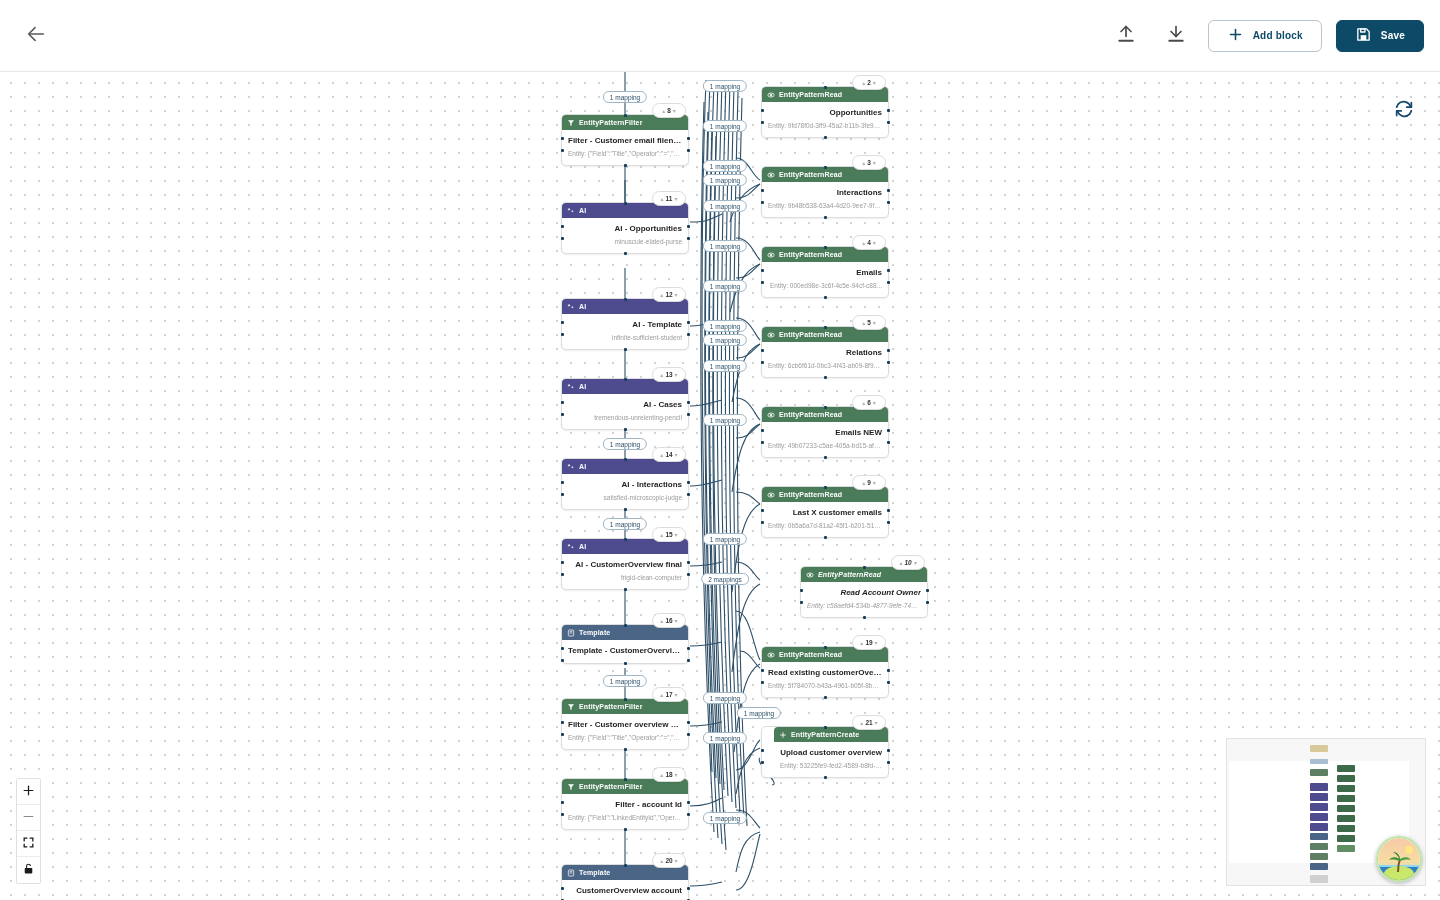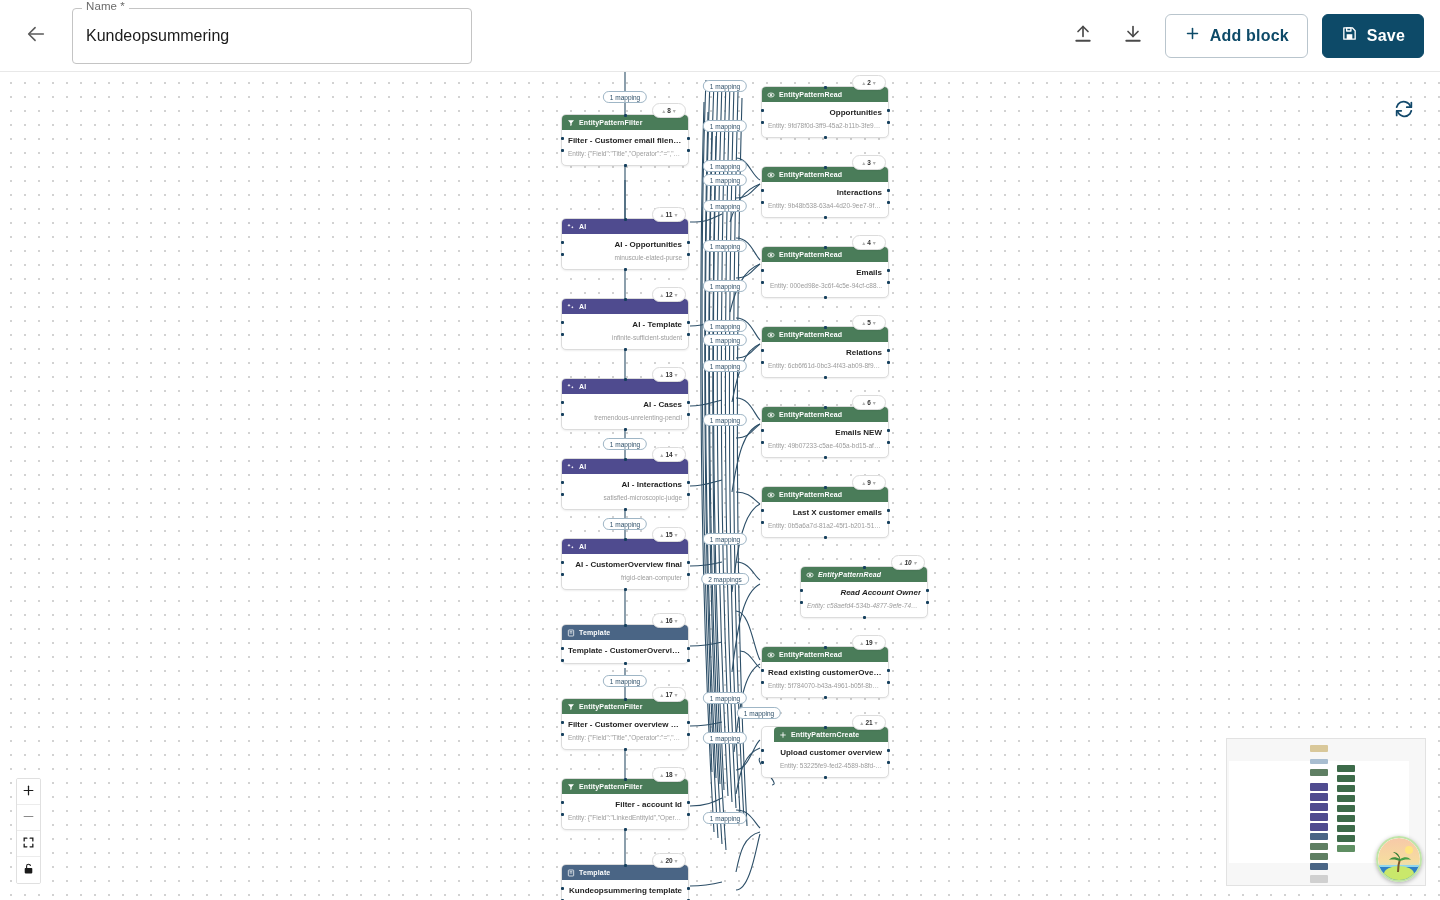--- a/index.html
+++ b/index.html
@@ -52,24 +52,24 @@
     margin-left: auto; margin-right: 16px;
     display: flex; align-items: center; gap: 14px;
   }
   .icon-btn {
     width: 36px; height: 36px;
     display: flex; align-items: center; justify-content: center;
     background: transparent; border: none; cursor: pointer;
     border-radius: 4px;
   }
   .btn {
-    height: 44px; padding: 0 18px;
+    height: 32px; padding: 0 18px;
     display: inline-flex; align-items: center; gap: 9px;
     border-radius: 6px; cursor: pointer;
-    font-size: 16px; font-weight: bold; letter-spacing: .2px;
+    font-size: 10px; font-weight: bold; letter-spacing: .2px;
     background: #fff; border: 1px solid #b9c5cd; color: #0d4a68;
   }
   .btn.primary {
     background: #0d4a68; border-color: #0d4a68; color: #ffffff;
   }
 
   
   .canvas {
     position: absolute; top: 72px; left: 0;
     width: 1440px; height: 828px;
@@ -210,25 +210,20 @@
 <div class="topbar">
   <button class="back-btn">
     <span>
       <svg width="22" height="22" viewBox="0 0 24 24" fill="none" stroke="#5a5a5a" stroke-width="1.7" stroke-linecap="round" stroke-linejoin="round">
         <line x1="20" y1="12" x2="5" y2="12"></line>
           <polyline points="11,19 4,12 11,5"></polyline>
       </svg>
     </span>
   </button>
 
-  <div class="name-field-wrap">
-    <div class="name-fieldset"></div>
-    <span class="name-legend">Name *</span>
-    <input class="name-input" value="Kundeopsummering" style="">
-  </div>
 
   <div class="toolbar">
     <button class="icon-btn">
       <span>
         <svg width="20" height="20" viewBox="0 0 24 24" fill="none" stroke="#4a4a4a" stroke-width="2" stroke-linecap="round" stroke-linejoin="round">
           <line x1="12" y1="3" x2="12" y2="15"></line>
             <polyline points="6,9 12,3 18,9"></polyline>
           <line x1="4" y1="20" x2="20" y2="20" stroke-width="2.4"></line>
         </svg>
       </span>
@@ -358,21 +353,21 @@
           <div class="node-title">Filter - Customer email filename</div>
           <div class="node-sub">Entity: {"Field":"Title","Operator":"=","Val...</div>
         </div>
         <span class="port p-top"></span>
         <span class="port p-bottom"></span>
         <span class="port p-left-a"></span>
         <span class="port p-left-b"></span>
         <span class="port p-right-a"></span>
         <span class="port p-right-b"></span>
       </div>
-      <div class="node" style="left: 561px; top: 146px;">
+      <div class="node" style="left: 561px; top: 130px;">
         <div class="node-badge">
           <span class="chev">▴</span>
           <span class="num">11</span>
           <span class="chev">▾</span>
         </div>
         <div class="node-head h-purple">
           <span class="hicon">
             <svg width="8" height="8" viewBox="0 0 24 24" fill="#fff">
               <path d="M6 2l1.4 3.6L11 7 7.4 8.4 6 12 4.6 8.4 1 7l3.6-1.4z"></path>
               <path d="M16 9l1 2.6L19.6 13 17 14l-1 2.6L15 14l-2.6-1L15 11.6z"></path>
@@ -581,21 +576,21 @@
           <span class="hicon">
             <svg width="8" height="8" viewBox="0 0 24 24" fill="none" stroke="#fff" stroke-width="2.2">
               <rect x="4" y="3" width="16" height="18" rx="2"></rect>
               <line x1="8" y1="8" x2="16" y2="8"></line>
               <line x1="8" y1="12" x2="16" y2="12"></line>
             </svg>
           </span>
           <span>Template</span>
         </div>
         <div class="node-body">
-          <div class="node-title">Kundeopsummering template</div>
+          <div class="node-title">CustomerOverview account</div>
         </div>
         <span class="port p-top"></span>
         <span class="port p-left-a"></span>
         <span class="port p-left-b"></span>
         <span class="port p-right-a"></span>
         <span class="port p-right-b"></span>
       </div>
       <div class="node" style="left: 761px; top: 14px;">
         <div class="node-badge">
           <span class="chev">▴</span>

